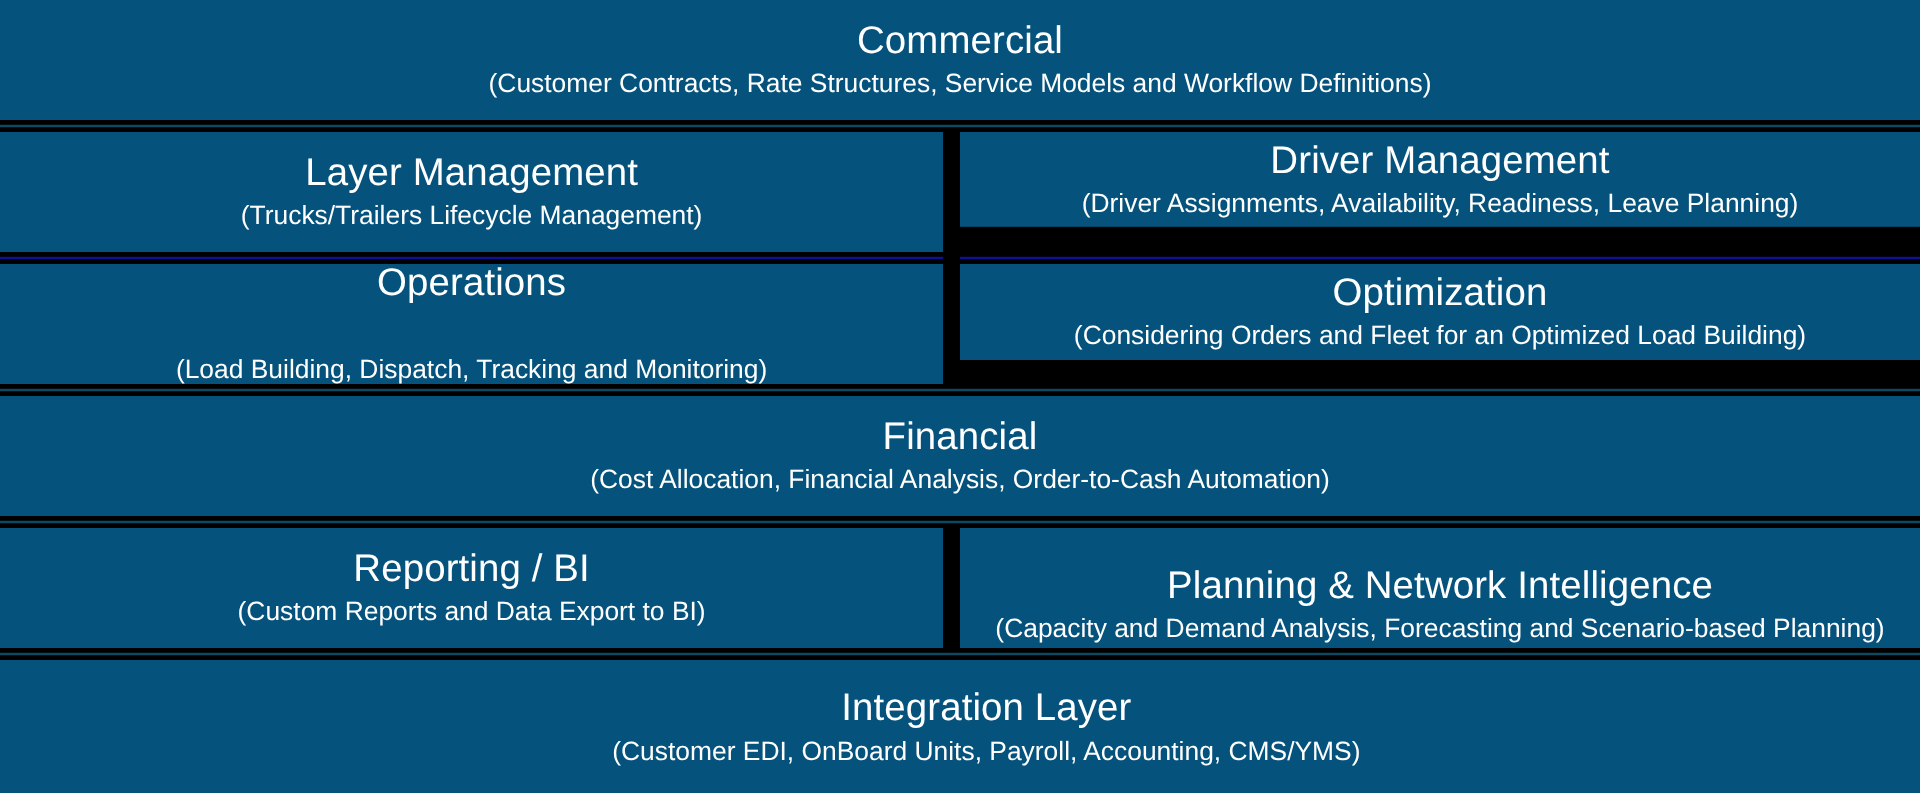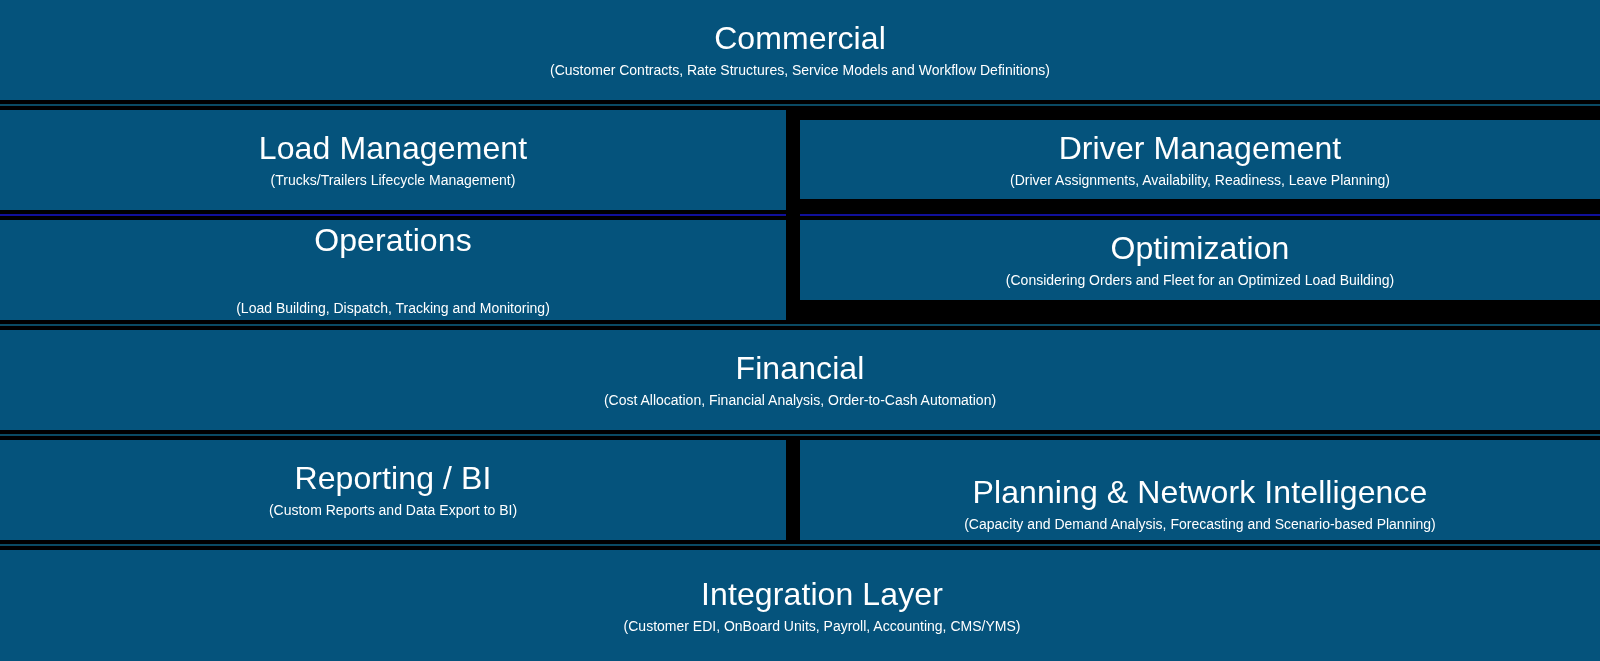--- a/index.html
+++ b/index.html
@@ -52,21 +52,21 @@
     color: #ffffff;
     font-size: 32px;
     font-weight: 500;
     letter-spacing: 0.1px;
     line-height: 1.12;
     text-align: center;
     white-space: nowrap;
   }
   .box-sub {
     color: #ffffff;
-    font-size: 14px;
+    font-size: 22px;
     font-weight: 400;
     line-height: 1.2;
     text-align: center;
     margin-top: 5px;
     white-space: nowrap;
   }
 
   
   .sep {
     position: absolute;
@@ -99,24 +99,24 @@
   <div class="band" style="top:0px; height:100px;">
     <div class="box-title">Commercial</div>
     <div class="box-sub">(Customer Contracts, Rate Structures, Service Models and Workflow Definitions)</div>
   </div>
 
   <div class="sep" style="top:100px; height:10px;">
     <div class="hair teal" style="top:4px;"></div>
   </div>
 
   <div class="cell left" style="top:110px; height:100px;">
-    <div class="box-title">Load Management</div>
+    <div class="box-title">Layer Management</div>
     <div class="box-sub">(Trucks/Trailers Lifecycle Management)</div>
   </div>
-  <div class="cell right" style="top:120px; height:79px;">
+  <div class="cell right" style="top:110px; height:79px;">
     <div class="box-title">Driver Management</div>
     <div class="box-sub">(Driver Assignments, Availability, Readiness, Leave Planning)</div>
   </div>
 
   <div class="sep" style="top:210px; height:10px;">
     <div class="hair navy" style="top:4px;"></div>
   </div>
 
   <div class="cell left" style="top:220px; height:100px;gap:36px;">
     <div class="box-title">Operations</div>

